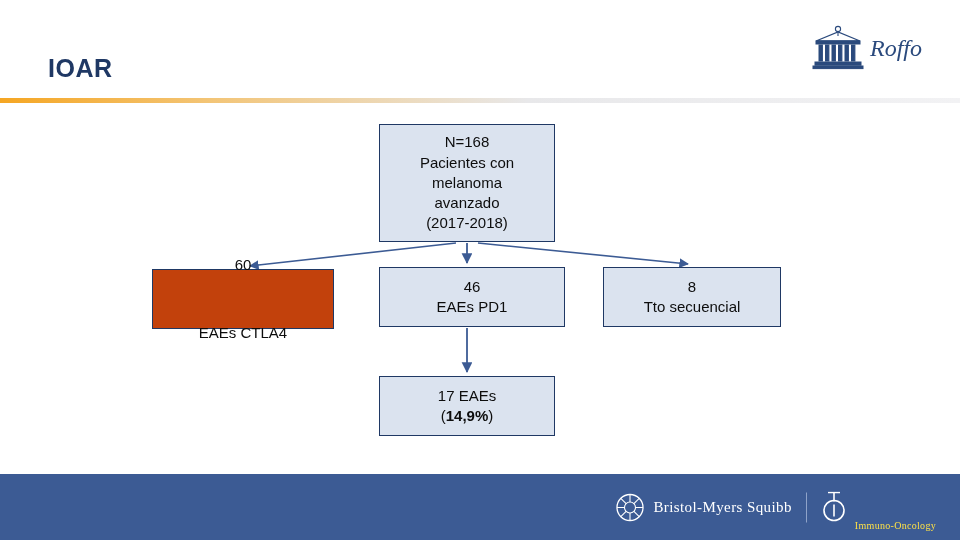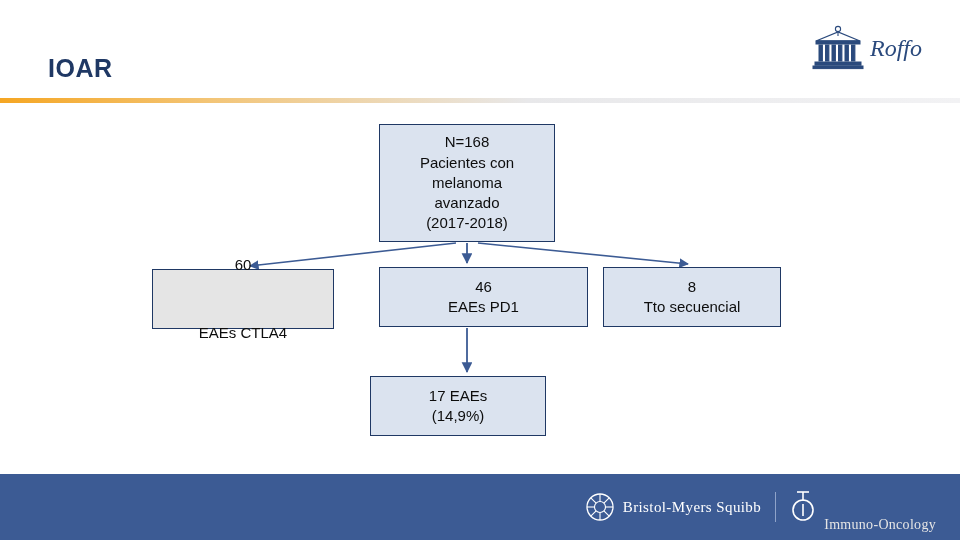--- a/index.html
+++ b/index.html
@@ -77,45 +77,45 @@
     top: 124px;
     width: 176px;
     height: 118px;
     background: #dbe3ef;
   }
   #node-ctla4 {
     left: 152px;
     top: 269px;
     width: 182px;
     height: 60px;
-    background: #e5e5e5;
+    background: #c2410c;
     gap: 48px;
   }
   #node-pd1 {
     left: 379px;
     top: 267px;
-    width: 209px;
+    width: 186px;
     height: 60px;
     background: #dbe3ef;
   }
   #node-seq {
     left: 603px;
     top: 267px;
     width: 178px;
     height: 60px;
     background: #dbe3ef;
   }
   #node-eaes {
-    left: 370px;
+    left: 379px;
     top: 376px;
     width: 176px;
     height: 60px;
     background: #dbe3ef;
   }
-  .bold-part { font-weight: normal; }
+  .bold-part { font-weight: bold; }
 
   
   .connectors {
     position: absolute;
     left: 0;
     top: 0;
     width: 960px;
     height: 540px;
     pointer-events: none;
   }
@@ -146,23 +146,23 @@
   }
   .bms-text {
     font-family: "Liberation Serif", serif;
     font-size: 15px;
     letter-spacing: 0.4px;
     color: #ffffff;
     white-space: nowrap;
   }
   .io-text {
     font-family: "Liberation Serif", serif;
-    font-size: 14px;
+    font-size: 10px;
     letter-spacing: 0.3px;
-    color: #e5e5e5;
+    color: #fde047;
     white-space: nowrap;
     margin-top: 36px;
   }
   .sep-rule {
     width: 1px;
     height: 30px;
     background: #8fa3c9;
   }
 </style>
 </head>

